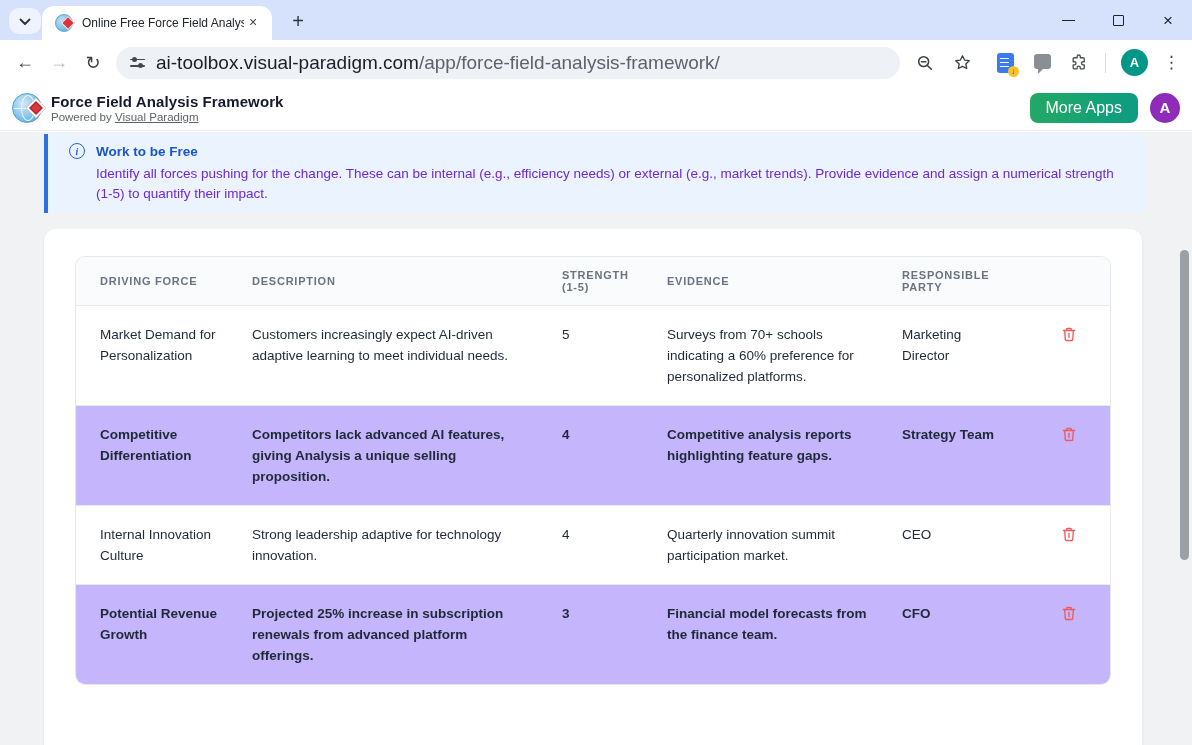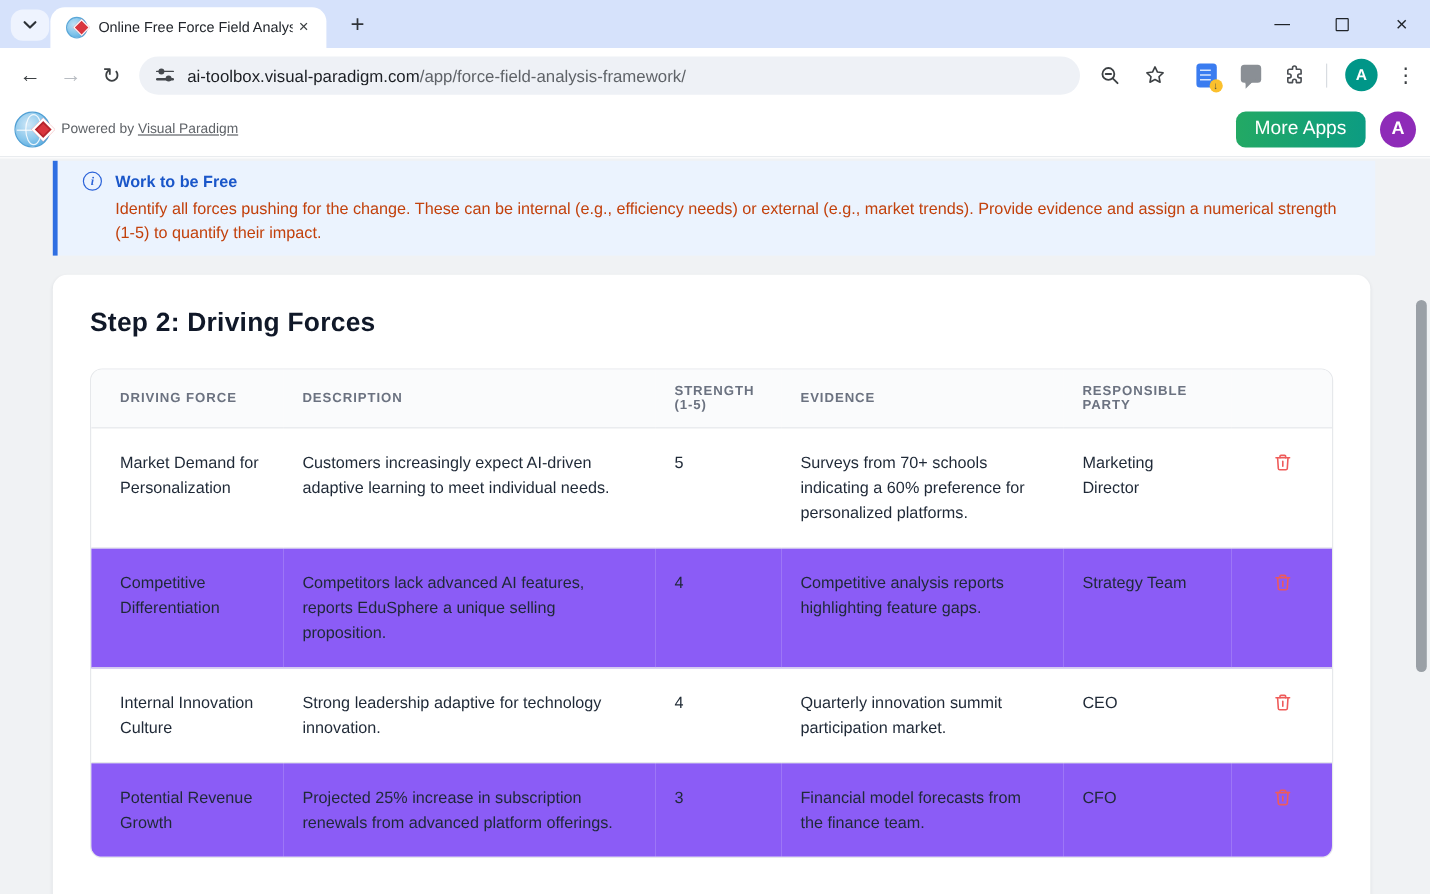--- a/index.html
+++ b/index.html
@@ -34,21 +34,21 @@
     display:flex; align-items:center; padding:0 12px 0 8px; }
   .nav-ico { width:34px; height:34px; display:flex; align-items:center; justify-content:center;
     font-size:18px; color:#3c4043; cursor:pointer; }
   .nav-ico.disabled { color:#b8bcc2; }
   .omnibox { flex:1; height:32px; margin:0 14px 0 6px; border-radius:16px; background:#eef1f6;
     display:flex; align-items:center; padding:0 14px; min-width:0; }
   .tune-ico { width:15px; height:12px; position:relative; margin-right:11px; flex:0 0 auto; cursor:pointer; }
   .tune-row { position:absolute; left:0; right:0; height:1.8px; background:#45494e; border-radius:1px; }
   .tune-row.r1 { top:2px; } .tune-row.r2 { bottom:2px; }
   .tune-dot { position:absolute; top:-1.6px; width:5px; height:5px; border-radius:50%; background:#45494e; }
-  .url { font-size:14px; white-space:nowrap; overflow:hidden; }
+  .url { font-size:19px; white-space:nowrap; overflow:hidden; }
   .url .host { color:#1b1e23; }
   .url .path { color:#5f6368; }
   .tb-right { display:flex; align-items:center; gap:15px; }
   .sicon { width:22px; height:22px; display:flex; align-items:center; justify-content:center; cursor:pointer; }
   .ext-doc { width:17px; height:20px; background:#3a7cf0; border-radius:3px; position:relative; }
   .ext-doc::before { content:""; position:absolute; left:3px; top:5px; width:9px; height:1.8px;
     background:#fff; box-shadow:0 4px 0 #fff, 0 8px 0 #fff; }
   .ext-doc-badge { position:absolute; right:-5px; bottom:-4px; width:11px; height:11px; border-radius:50%;
     background:#fbc02d; color:#3c4043; font-size:8px; line-height:11px; text-align:center; font-weight:bold; }
   .ext-chat { width:17px; height:15px; background:#8a8f95; border-radius:3px; position:relative; margin-top:-2px; }
@@ -83,35 +83,35 @@
     display:flex; align-items:center; justify-content:center; margin-left:12px; cursor:pointer; }
 
   
   .page { position:absolute; top:132px; left:0; right:0; bottom:0; background:#f0f2f4; overflow:hidden; }
   .banner { margin:2px 46px 0 44px; background:#ebf3fe; border-left:4px solid #2f6fe2; padding:9px 20px 9px 21px; }
   .banner-head { display:flex; align-items:center; gap:11px; }
   .circle-i { width:16px; height:16px; border:1.5px solid #2a62d8; border-radius:50%; color:#2a62d8;
     font-size:10px; font-weight:bold; display:flex; align-items:center; justify-content:center; flex:0 0 auto;
     font-family:"Liberation Serif",serif; font-style:italic; }
   .banner-title { color:#1a56c9; font-weight:bold; font-size:13.5px; }
-  .banner-body { color:#c2410c; font-size:13.5px; line-height:20px; margin:5px 0 0 27px; max-width:1030px; }
+  .banner-body { color:#6d28d9; font-size:13.5px; line-height:20px; margin:5px 0 0 27px; max-width:1030px; }
 
   .card { margin:16px 50px 0 44px; background:#fff; border-radius:12px; min-height:620px;
     box-shadow:0 1px 3px rgba(16,24,40,.07); padding:27px 31px; }
   .step-heading { font-size:22px; font-weight:bold; color:#101828; letter-spacing:.2px; margin-bottom:25px; }
 
   .tablewrap { border:1px solid #e6e8eb; border-radius:10px; overflow:hidden; }
   table.ftable { width:100%; border-collapse:collapse; table-layout:fixed; }
   .ftable th { background:#fafbfc; text-align:left; vertical-align:middle; padding:12px 16px;
     font-size:11px; font-weight:600; color:#6b7280; letter-spacing:.07em; border-bottom:1px solid #e6e8eb; }
   .ftable th:first-child { padding-left:24px; }
   .ftable td { vertical-align:top; padding:18px 16px; font-size:13.5px; color:#1f2937; line-height:21px; }
   .ftable td:first-child { padding-left:24px; }
   .ftable tbody tr + tr td { border-top:1px solid #e6e8eb; }
-  .ftable tbody tr.alt { background:#8b5cf6; }
+  .ftable tbody tr.alt { background:#c4b5fd;font-weight:bold; }
   .del-btn { background:none; border:none; cursor:pointer; display:block; margin:0 auto; padding:2px; }
   .del-btn svg { display:block; }
 
   .scroll-thumb { position:absolute; right:3px; top:250px; width:9px; height:310px;
     background:#9aa0a6; border-radius:5px; }
 </style>
 </head>
 <body>
 
 <div class="titlebar">
@@ -190,39 +190,39 @@
     <span class="kebab">⋮</span>
   </div>
 </div>
 
 <div class="appheader">
   <span class="vp-logo">
     <span class="vp-globe"></span>
       <span class="vp-diamond"></span>
   </span>
   <div class="app-titles">
+    <span class="app-title">Force Field Analysis Framework</span>
     <span class="app-sub"><span>Powered by </span><a>Visual Paradigm</a></span>
   </div>
   <div class="spacer"></div>
   <button class="more-apps-btn" style="background:linear-gradient(90deg,#23a964,#0c9c82)">More Apps</button>
   <span class="hdr-avatar" style="background:#8e2bb8">A</span>
 </div>
 
 <div class="page">
 
   <div class="banner">
     <div class="banner-head">
       <span class="circle-i">i</span>
       <span class="banner-title">Work to be Free</span>
     </div>
     <div class="banner-body">Identify all forces pushing for the change. These can be internal (e.g., efficiency needs) or external (e.g., market trends). Provide evidence and assign a numerical strength (1-5) to quantify their impact.</div>
   </div>
 
   <div class="card">
-    <div class="step-heading">Step 2: Driving Forces</div>
 
     <div class="tablewrap">
       <table class="ftable">
         <colgroup>
           <col style="width:160px">
             <col style="width:310px">
             <col style="width:105px">
           <col style="width:235px">
             <col style="width:140px">
             <col style="width:85px">
@@ -250,21 +250,21 @@
                 <path d="M3.5 6h17"></path>
                     <path d="M8.5 6V4.2A1.2 1.2 0 0 1 9.7 3h4.6a1.2 1.2 0 0 1 1.2 1.2V6"></path>
                     <path d="M5.5 6l.9 13.3A1.8 1.8 0 0 0 8.2 21h7.6a1.8 1.8 0 0 0 1.8-1.7L18.5 6"></path>
                     <path d="M12 10.5v6"></path>
               </svg>
                 </button>
               </td>
           </tr>
           <tr class="alt">
             <td>Competitive Differentiation</td>
-            <td>Competitors lack advanced AI features, reports EduSphere a unique selling proposition.</td>
+            <td>Competitors lack advanced AI features, giving Analysis a unique selling proposition.</td>
             <td>4</td>
             <td>Competitive analysis reports highlighting feature gaps.</td>
             <td>Strategy Team</td>
             <td>
                 <button class="del-btn">
               <svg width="16" height="17" viewBox="0 0 24 24" fill="none" stroke="#ee5b5b" stroke-width="2" stroke-linecap="round" stroke-linejoin="round">
                 <path d="M3.5 6h17"></path>
                     <path d="M8.5 6V4.2A1.2 1.2 0 0 1 9.7 3h4.6a1.2 1.2 0 0 1 1.2 1.2V6"></path>
                     <path d="M5.5 6l.9 13.3A1.8 1.8 0 0 0 8.2 21h7.6a1.8 1.8 0 0 0 1.8-1.7L18.5 6"></path>
                     <path d="M12 10.5v6"></path>

